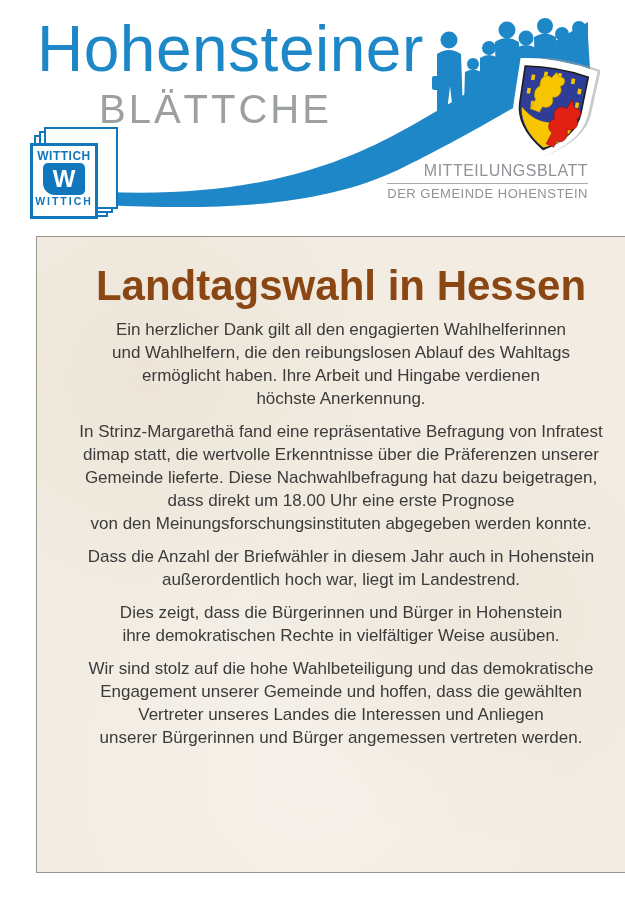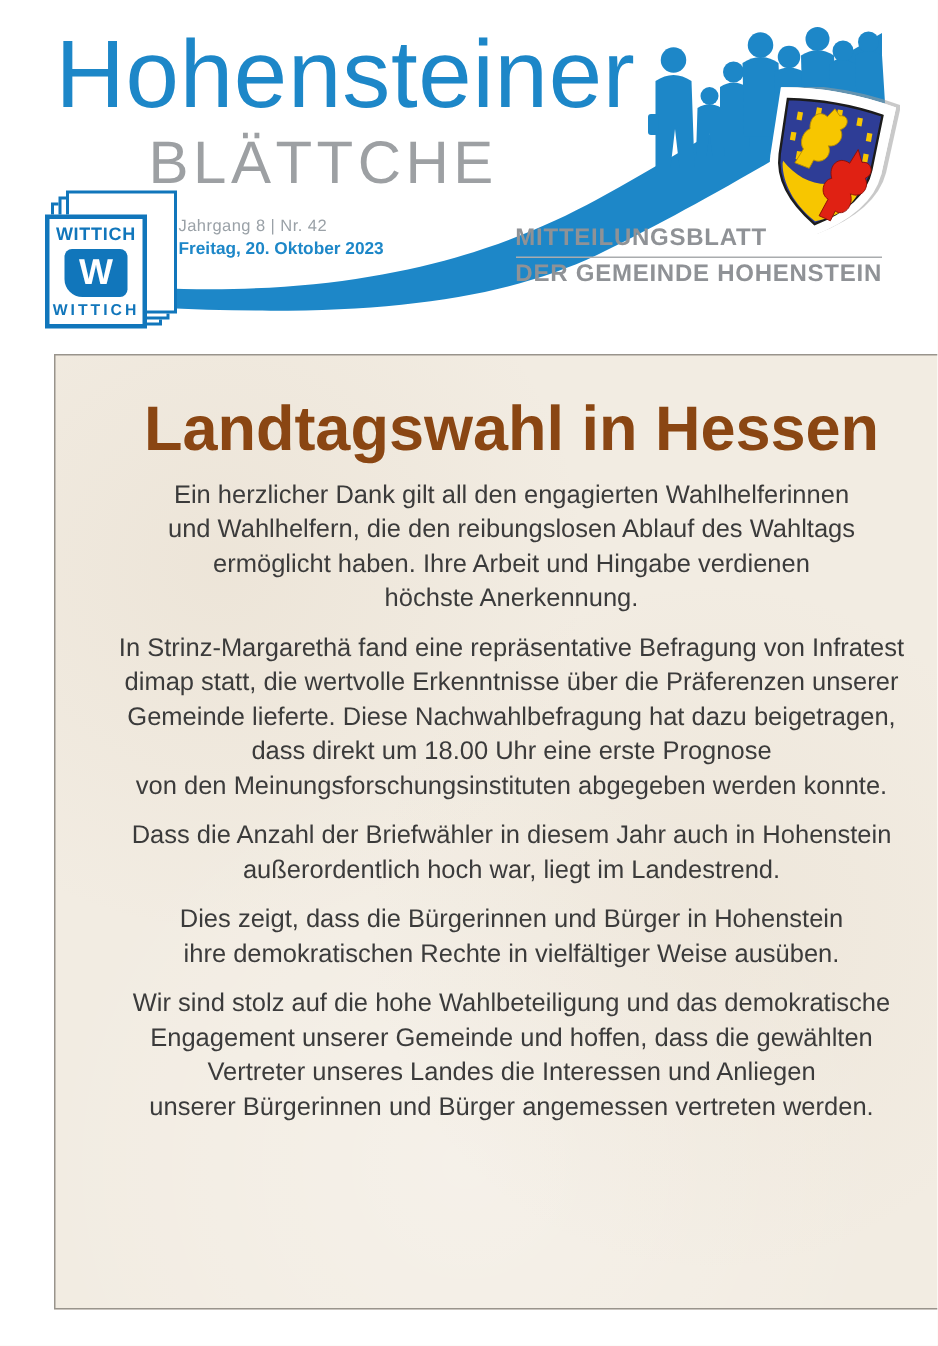--- a/index.html
+++ b/index.html
@@ -28,36 +28,36 @@
   .wittich .layer{
     position:absolute;width:70px;height:78px;background:#ffffff;
     border:2px solid #1176bb;
   }
   .wittich .l1{right:0;top:0;}
   .wittich .l2{right:5px;top:4px;}
   .wittich .l3{right:10px;top:8px;}
   .wittich .front{
     position:absolute;left:0;bottom:0;width:68px;height:76px;
     background:#ffffff;border:3px solid #1176bb;
-    display:flex;flex-direction:column;align-items:center;justify-content:space-between;
+    display:flex;flex-direction:column;align-items:center;justify-content:flex-start;
     padding:3px 0;box-sizing:border-box;
   }
   .wittich .wname{font-size:12px;font-weight:bold;color:#1176bb;letter-spacing:0.5px;}
   .wittich .mono{
     width:42px;height:32px;background:#1176bb;border-radius:5px 5px 5px 12px;
     color:#ffffff;font-weight:bold;font-size:24px;line-height:32px;text-align:center;
   }
   .wittich .mname{font-size:10.5px;font-weight:bold;color:#1176bb;letter-spacing:2px;}
   .issue{position:absolute;left:119px;top:145px;}
   .issue-number{font-size:11px;color:#9aa1a7;letter-spacing:0.3px;}
   .issue-date{font-size:11.5px;color:#1d87c8;font-weight:bold;margin-top:3px;}
-  .mitt{position:absolute;right:37px;top:150px;text-align:left;font-weight:bold;}
+  .mitt{position:absolute;right:37px;top:162px;text-align:right;}
   .mitt-title{font-size:16px;color:#8f9296;letter-spacing:0.5px;}
   .mitt-rule{border-top:1px solid #a9acae;margin:3px 0 2px 0;}
-  .mitt-sub{font-size:16px;color:#8f9296;letter-spacing:0.5px;}
+  .mitt-sub{font-size:13px;color:#8f9296;letter-spacing:0.5px;}
   .arms{position:absolute;left:500px;top:58px;width:100px;height:115px;}
   
   main{position:relative;}
   article{
     margin:6px 33px 24px 36px;
     width:610px;box-sizing:border-box;
     min-height:637px;
     background:#f2ece2;
     background-image:
       radial-gradient(circle at 18% 22%, rgba(190,165,130,0.10), transparent 35%),
@@ -147,24 +147,20 @@
       <div class="layer l3"></div>
       <div class="layer l2"></div>
       <div class="layer l1"></div>
       <div class="front">
         <div class="wname">WITTICH</div>
         <div class="mono">W</div>
         <div class="mname">WITTICH</div>
       </div>
     </div>
 
-    <div class="issue">
-      <div class="issue-number">Jahrgang 8 | Nr. 42</div>
-      <div class="issue-date">Freitag, 20. Oktober 2023</div>
-    </div>
 
     <div class="mitt">
       <div class="mitt-title">MITTEILUNGSBLATT</div>
       <div class="mitt-rule"></div>
       <div class="mitt-sub">DER GEMEINDE HOHENSTEIN</div>
     </div>
 
   </header>
 
   <main>

